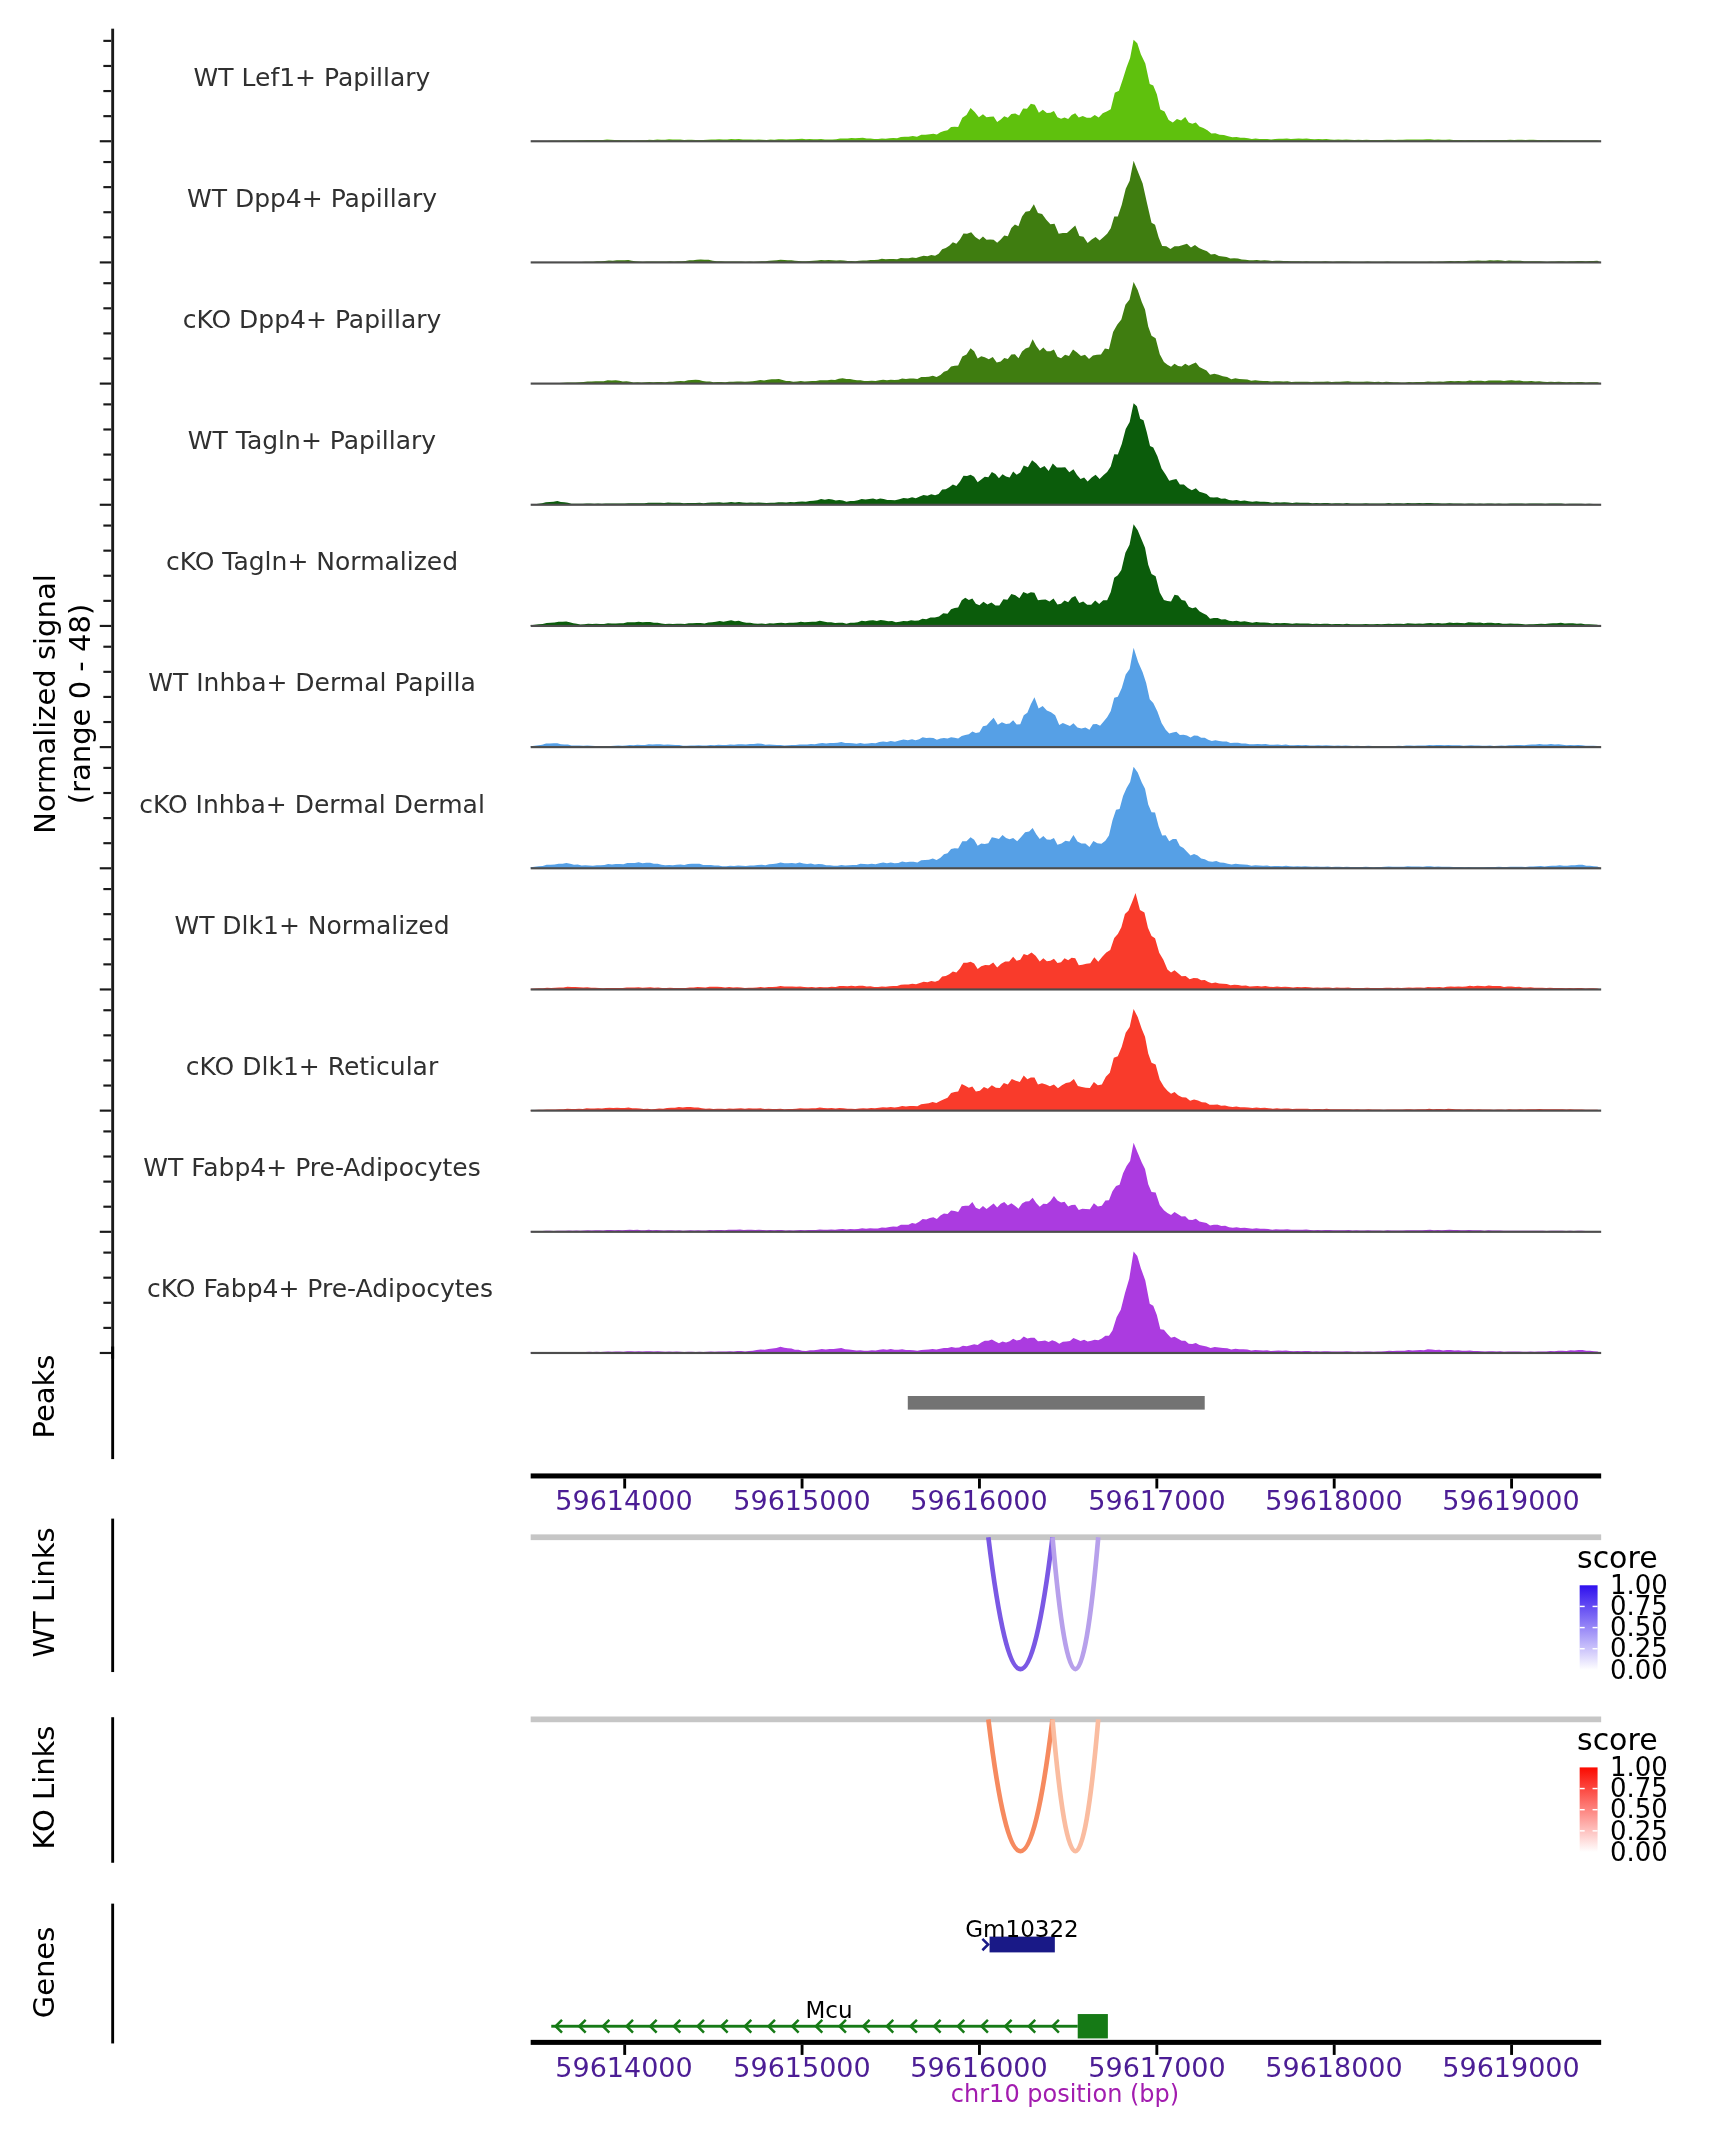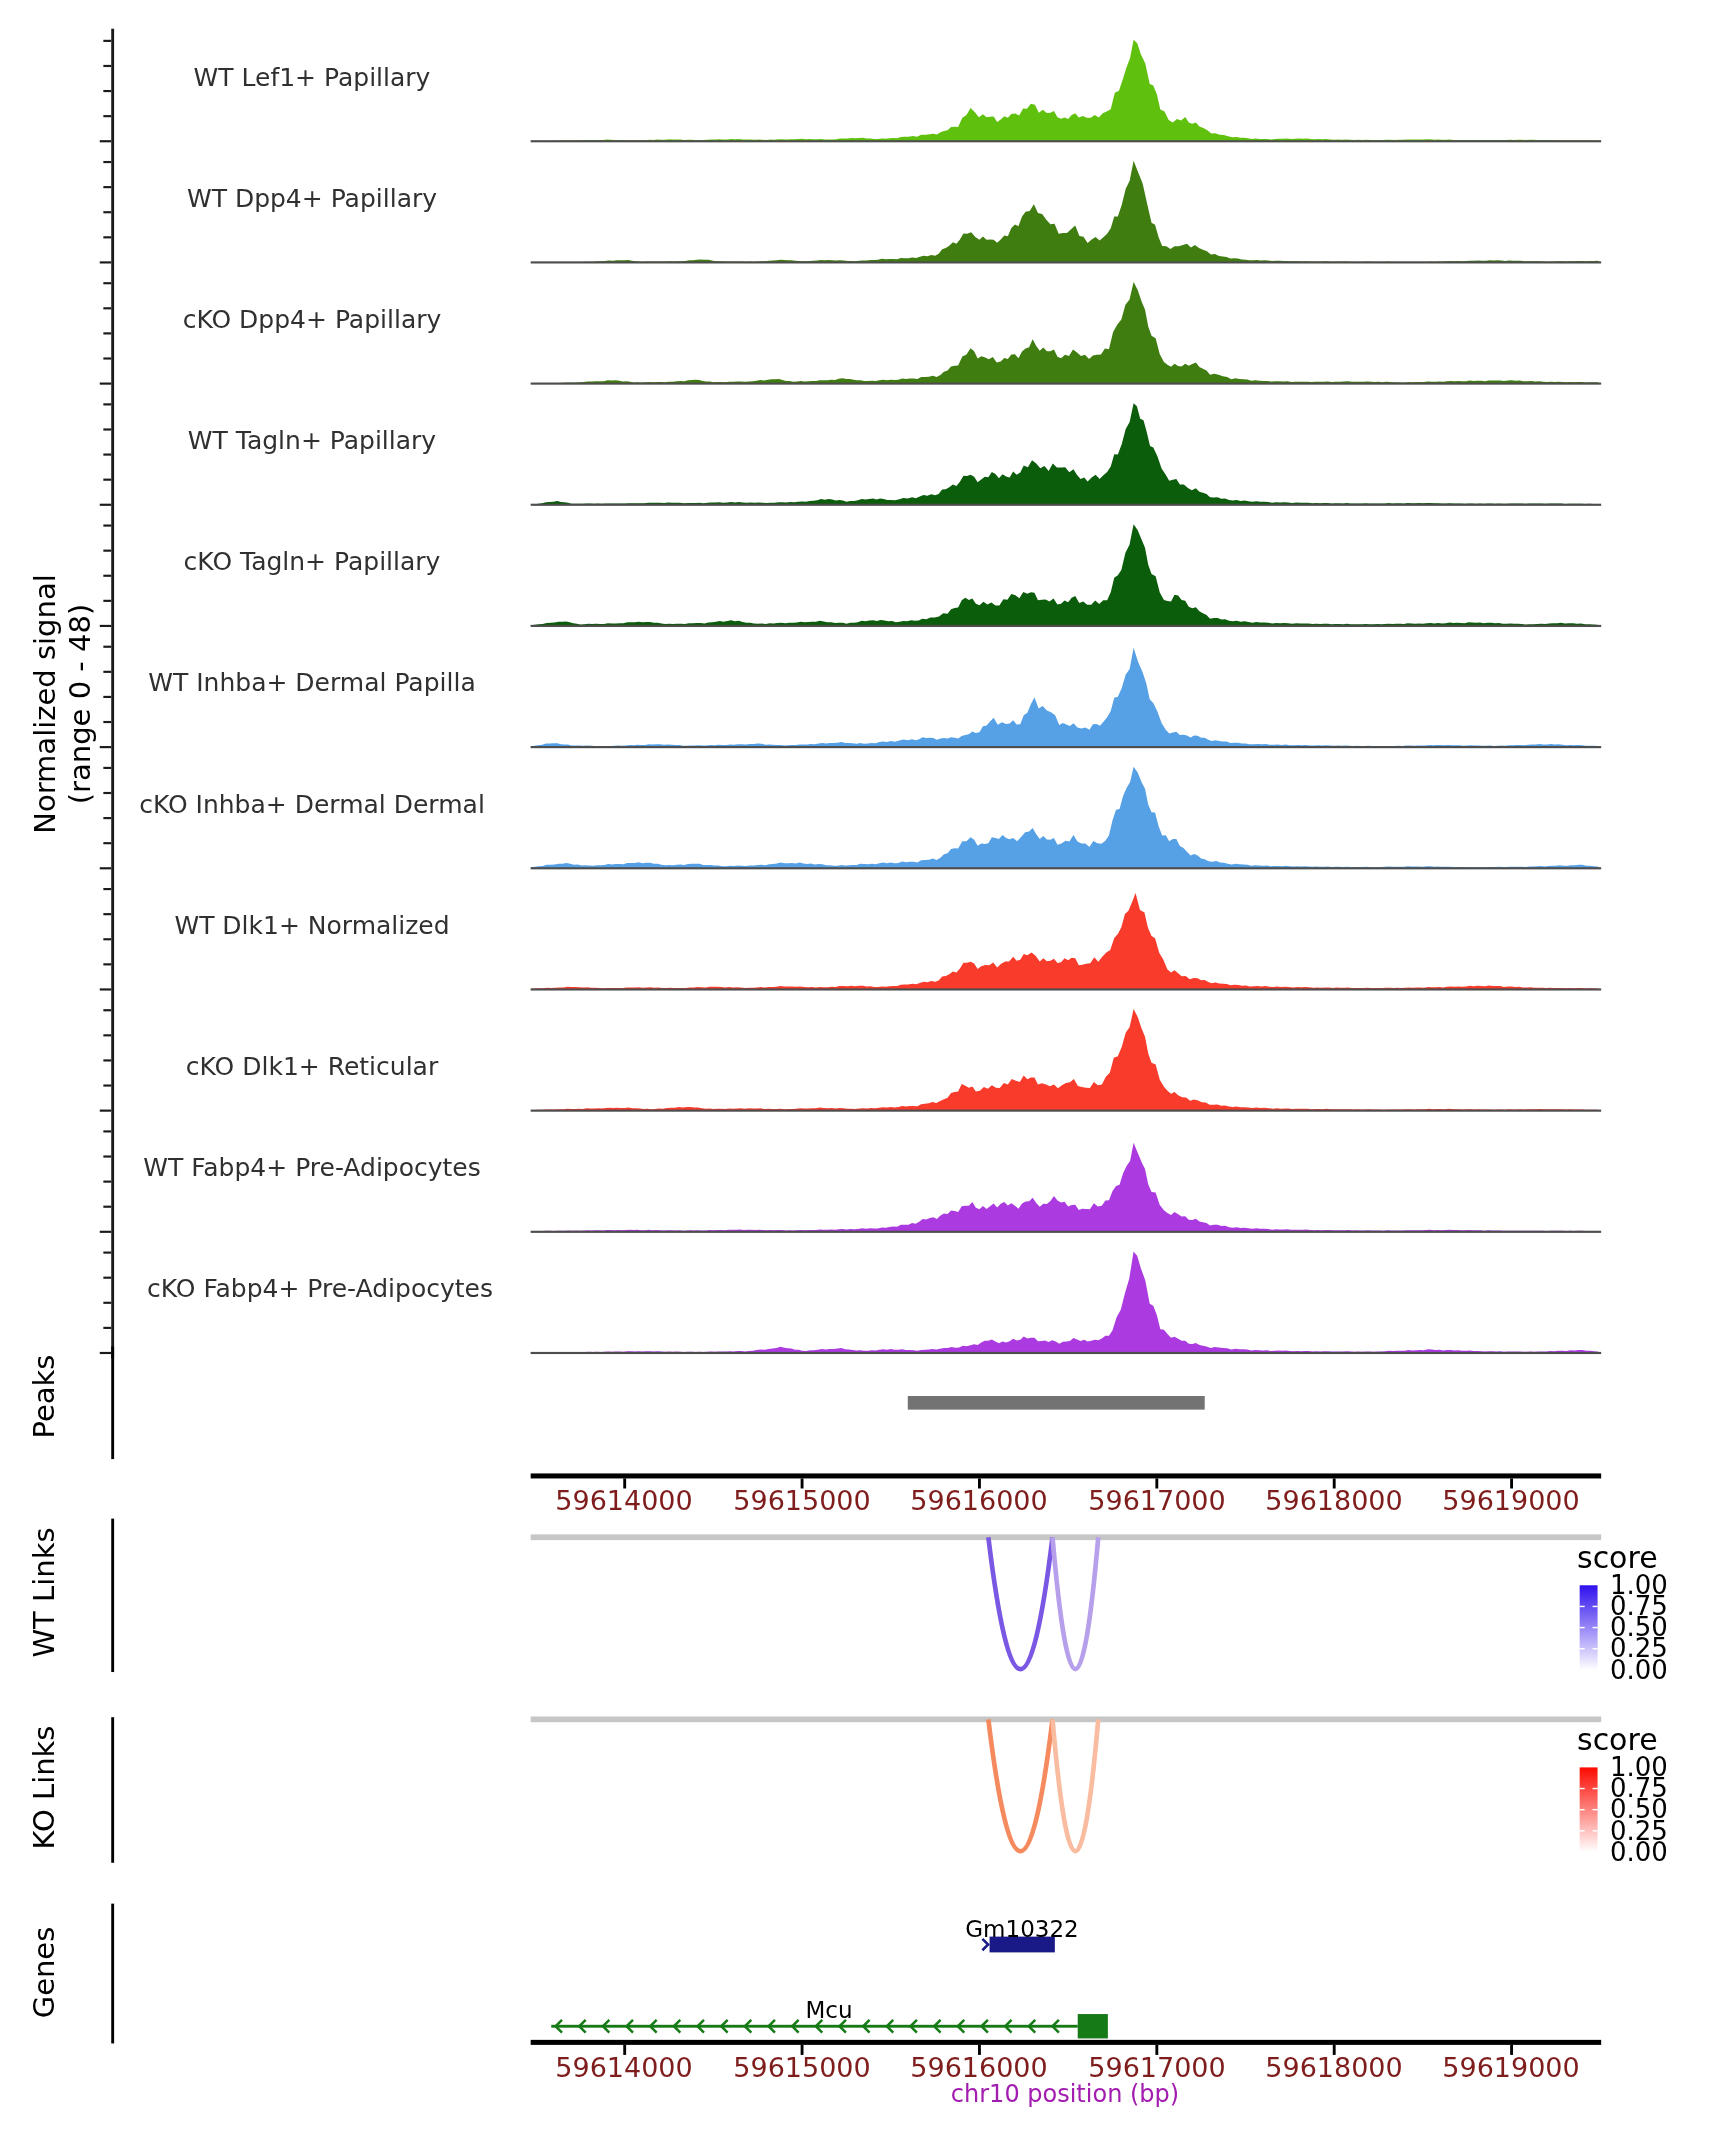--- a/index.html
+++ b/index.html
@@ -4,21 +4,21 @@
 <style>
   html,body{margin:0;padding:0;background:#ffffff;}
   #fig{position:relative;width:1721px;height:2151px;background:#ffffff;overflow:hidden;
        font-family:"DejaVu Sans","Liberation Sans",sans-serif;}
   #plot-svg{position:absolute;left:0;top:0;}
   .abs{position:absolute;}
   .track-label{font-size:25px;color:#303030;white-space:nowrap;transform:translate(-50%,-50%);}
   .vlabel{position:absolute;display:flex;align-items:center;justify-content:center;
           transform:rotate(-90deg);font-size:29px;color:#000;white-space:nowrap;}
   .ylab{flex-direction:column;line-height:1.22;text-align:center;}
-  .xtick{font-size:27px;color:#7f1d1d;white-space:nowrap;transform:translateX(-50%);}
+  .xtick{font-size:27px;color:#4c1d95;white-space:nowrap;transform:translateX(-50%);}
   .axis-title{font-size:24px;color:#a21caf;white-space:nowrap;transform:translateX(-50%);}
   .legend-title{font-size:30px;color:#000;}
   .legend-lab{font-size:26px;color:#000;transform:translateY(-50%);}
   .gene-label{font-size:23px;color:#000;white-space:nowrap;transform:translateX(-50%);}
 </style>
 </head>
 <body>
 
 <div id="fig">
   <svg id="plot-svg" width="1721" height="2151" viewBox="0 0 2400 3000">
@@ -189,21 +189,21 @@
   <div class="abs legend-title" style="left:1577px;top:1540px;">score</div>
   <div class="abs legend-title" style="left:1577px;top:1722px;">score</div>
 
   <div class="abs axis-title" style="left:1065px;top:2080px;">chr10 position (bp)</div>
 
   <div id="track-labels">
       <div class="abs track-label" style="left: 312px; top: 77px;">WT Lef1+ Papillary</div>
       <div class="abs track-label" style="left: 312px; top: 198px;">WT Dpp4+ Papillary</div>
       <div class="abs track-label" style="left: 312px; top: 319px;">cKO Dpp4+ Papillary</div>
       <div class="abs track-label" style="left: 312px; top: 440px;">WT Tagln+ Papillary</div>
-      <div class="abs track-label" style="left: 312px; top: 561px;">cKO Tagln+ Papillary</div>
+      <div class="abs track-label" style="left: 312px; top: 561px;">cKO Tagln+ Normalized</div>
       <div class="abs track-label" style="left: 312px; top: 682px;">WT Inhba+ Dermal Papilla</div>
       <div class="abs track-label" style="left: 312px; top: 804px;">cKO Inhba+ Dermal Dermal</div>
       <div class="abs track-label" style="left: 312px; top: 925px;">WT Dlk1+ Normalized</div>
       <div class="abs track-label" style="left: 312px; top: 1046px; margin-top: 20px;">cKO Dlk1+ Reticular</div>
       <div class="abs track-label" style="left: 312px; top: 1167px;">WT Fabp4+ Pre-Adipocytes</div>
       <div class="abs track-label" style="left: 320px; top: 1288px; text-align: right;">cKO Fabp4+ Pre-Adipocytes</div>
     </div>
   <div id="tick-labels-top">
       <div class="abs xtick" style="left: 624px; top: 1485px;">59614000</div>
       <div class="abs xtick" style="left: 802px; top: 1485px;">59615000</div>

